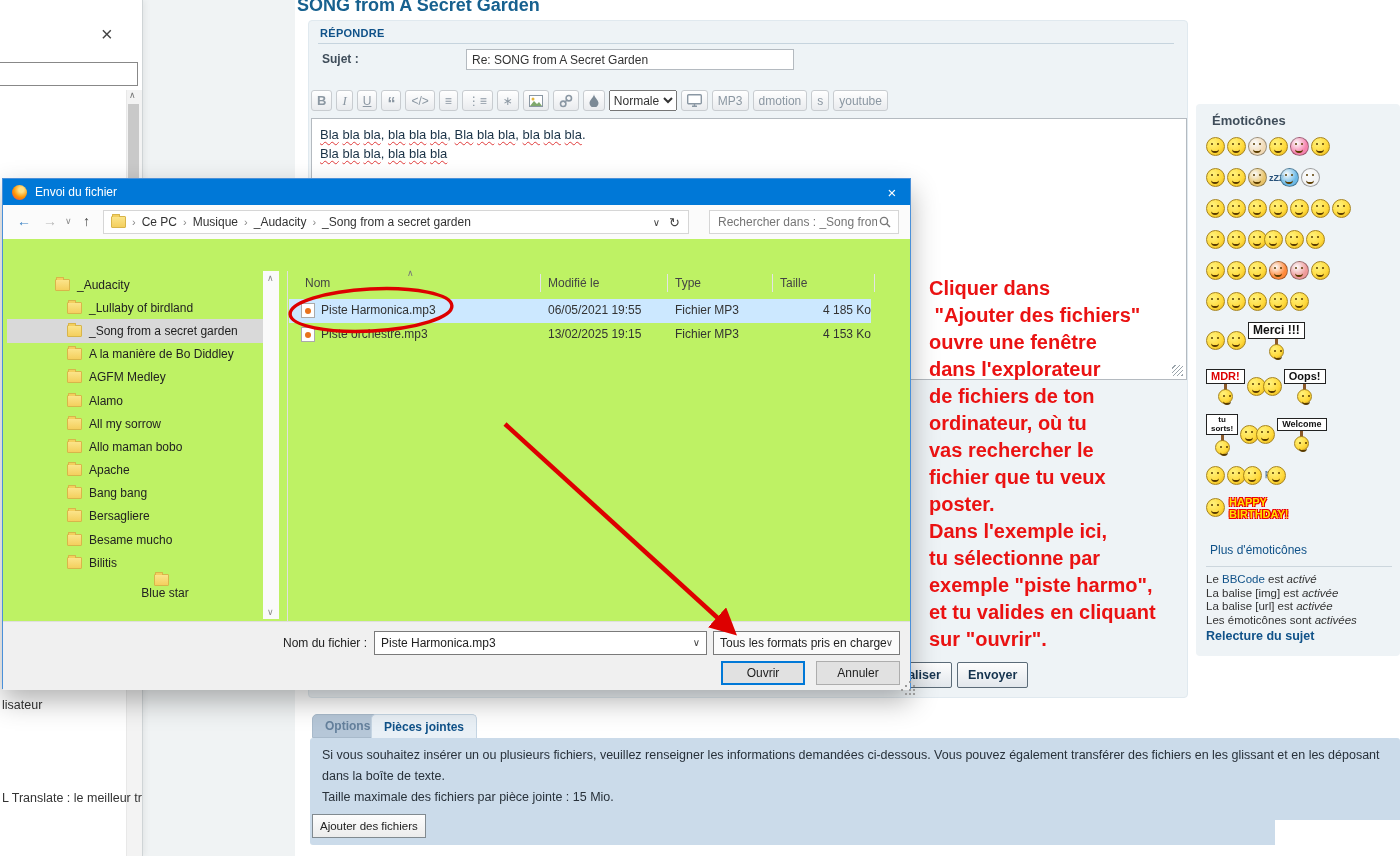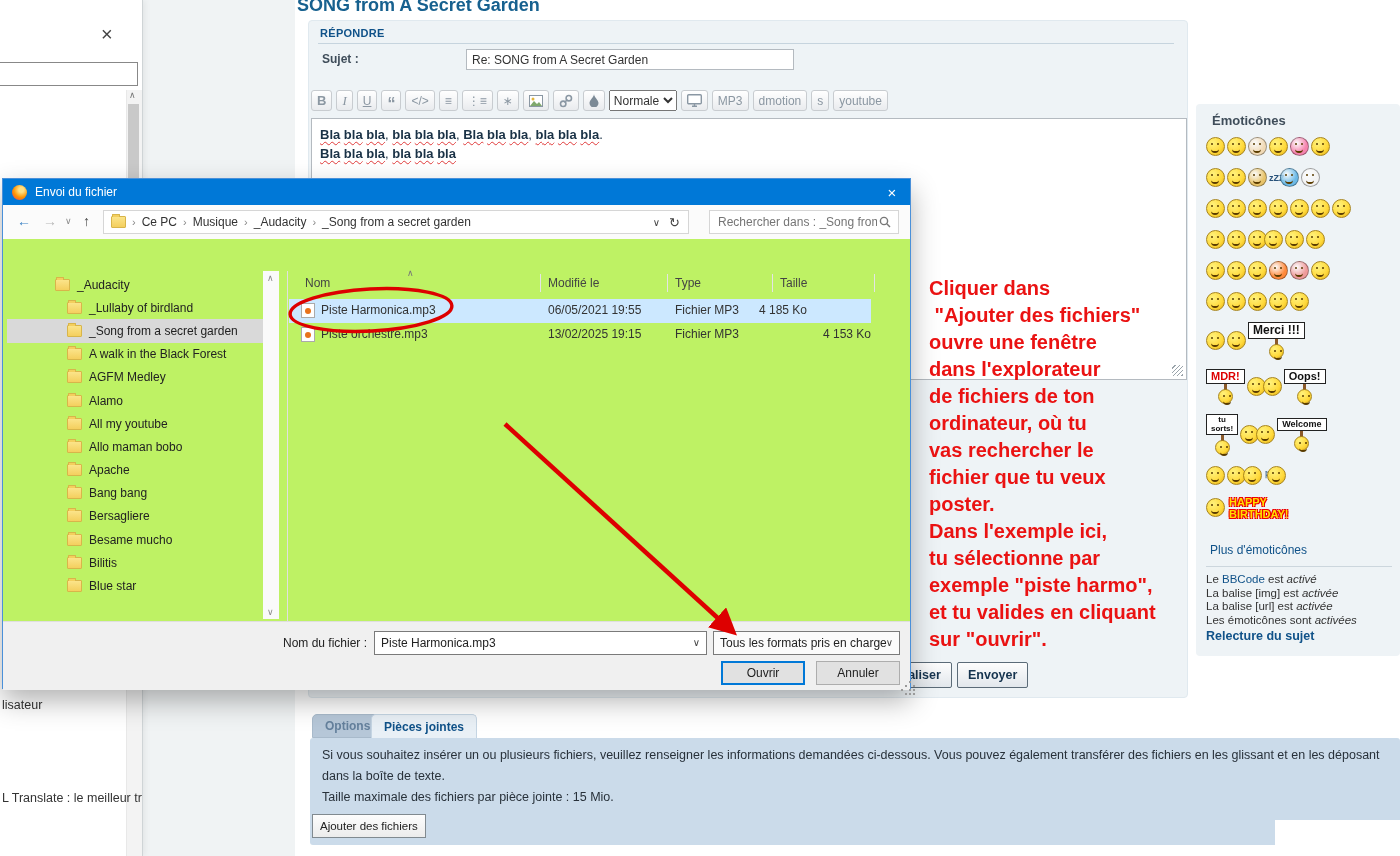--- a/index.html
+++ b/index.html
@@ -22,21 +22,21 @@
           background:linear-gradient(#ffffff,#e9ebee);color:#8b97a2;font-size:12px;
           display:inline-flex;align-items:center;justify-content:center;box-sizing:border-box;}
   .tb-b{font-weight:bold;font-size:13px;}
   .tb-i{font-style:italic;font-family:"Liberation Serif",serif;font-size:13px;}
   .tb-u{text-decoration:underline;}
   .tb-q{font-size:16px;font-weight:bold;line-height:8px;padding-top:6px;}
   #font-size-select{height:21px;font-size:12px;color:#333;}
   #editor{left:311px;top:118px;width:858px;height:248px;background:#fff;border:1px solid #b4bac0;
           padding:6px 8px;font-size:13px;color:#1a3246;line-height:19px;}
   .mw{text-decoration:underline;text-decoration-style:wavy;text-decoration-color:#e03a3a;
-      text-decoration-thickness:1px;text-underline-offset:2px;font-weight:bold;}
+      text-decoration-thickness:1px;text-underline-offset:2px;}
   #editor-grip{left:1172px;top:365px;width:11px;height:11px;
      background:repeating-linear-gradient(135deg,transparent 0 2px,#9aa4ab 2px 3px);}
   .forum-btn{position:absolute;top:662px;height:24px;padding:0 10px;border:1px solid #5b6b78;
      border-radius:2px;background:linear-gradient(#fdfdfd,#e2e7ec);font-weight:bold;font-size:12.5px;
      color:#16344f;display:flex;align-items:center;}
   .tab{position:absolute;top:714px;height:24px;display:flex;align-items:center;padding:0 12px;
      border-radius:5px 5px 0 0;font-size:12px;font-weight:bold;box-sizing:border-box;}
   #tab-options{left:312px;background:#b6c7d8;color:#64809c;border:1px solid #a8bacb;}
   #tab-pieces{left:371px;background:#e9f0f6;color:#105289;border:1px solid #c5d5e3;border-bottom:none;}
   #attach-panel{left:310px;top:738px;width:1090px;height:107px;background:#cbdbea;border-radius:3px;}
@@ -402,33 +402,33 @@
       <div class="tree-row" style="padding-left: 60px;">
         <span class="folder-ic"></span>
         <span>_Lullaby of birdland</span>
       </div>
       <div class="tree-row tree-sel" style="padding-left: 60px;">
         <span class="folder-ic"></span>
         <span>_Song from a secret garden</span>
       </div>
       <div class="tree-row" style="padding-left: 60px;">
         <span class="folder-ic"></span>
-        <span>A walk in the Black Forest</span>
+        <span>A la manière de Bo Diddley</span>
       </div>
       <div class="tree-row" style="padding-left: 60px;">
         <span class="folder-ic"></span>
         <span>AGFM Medley</span>
       </div>
       <div class="tree-row" style="padding-left: 60px;">
         <span class="folder-ic"></span>
         <span>Alamo</span>
       </div>
       <div class="tree-row" style="padding-left: 60px;">
         <span class="folder-ic"></span>
-        <span>All my youtube</span>
+        <span>All my sorrow</span>
       </div>
       <div class="tree-row" style="padding-left: 60px;">
         <span class="folder-ic"></span>
         <span>Allo maman bobo</span>
       </div>
       <div class="tree-row" style="padding-left: 60px;">
         <span class="folder-ic"></span>
         <span>Apache</span>
       </div>
       <div class="tree-row" style="padding-left: 60px;">
@@ -440,21 +440,21 @@
         <span>Bersagliere</span>
       </div>
       <div class="tree-row" style="padding-left: 60px;">
         <span class="folder-ic"></span>
         <span>Besame mucho</span>
       </div>
       <div class="tree-row" style="padding-left: 60px;">
         <span class="folder-ic"></span>
         <span>Bilitis</span>
       </div>
-      <div class="tree-row" style="padding-left: 60px;">
+      <div class="tree-row" style="padding-left: 60px; flex-direction: column;">
         <span class="folder-ic"></span>
         <span>Blue star</span>
       </div>
     </div>
   <div id="tree-scroll">
     <span class="scr-ar" style="top:2px;">∧</span>
     <span class="scr-ar" style="bottom:2px;">∨</span>
   </div>
   <div id="dlg-vsep"></div>
 
@@ -469,21 +469,21 @@
       <span class="fl-vsep" style="left:378px;"></span>
       <span class="fl-vsep" style="left:483px;"></span>
       <span class="fl-vsep" style="left:585px;"></span>
     </div>
     <div id="fl-rows">
         <div class="file-row row-sel" style="top: 28px;">
           <span class="mp3-ic"></span>
           <span class="cell" style="left: 32px;">Piste Harmonica.mp3</span>
           <span class="cell" style="left: 259px;">06/05/2021 19:55</span>
           <span class="cell" style="left: 386px;">Fichier MP3</span>
-          <span class="cell" style="left: 470px; width: 112px; ">4 185 Ko</span>
+          <span class="cell" style="left: 470px; width: 112px; text-align: right;">4 185 Ko</span>
         </div>
         <div class="file-row" style="top: 52px;">
           <span class="mp3-ic"></span>
           <span class="cell" style="left: 32px;">Piste orchestre.mp3</span>
           <span class="cell" style="left: 259px;">13/02/2025 19:15</span>
           <span class="cell" style="left: 386px;">Fichier MP3</span>
           <span class="cell" style="left: 470px; width: 112px; text-align: right;">4 153 Ko</span>
         </div>
       </div>
   </div>

